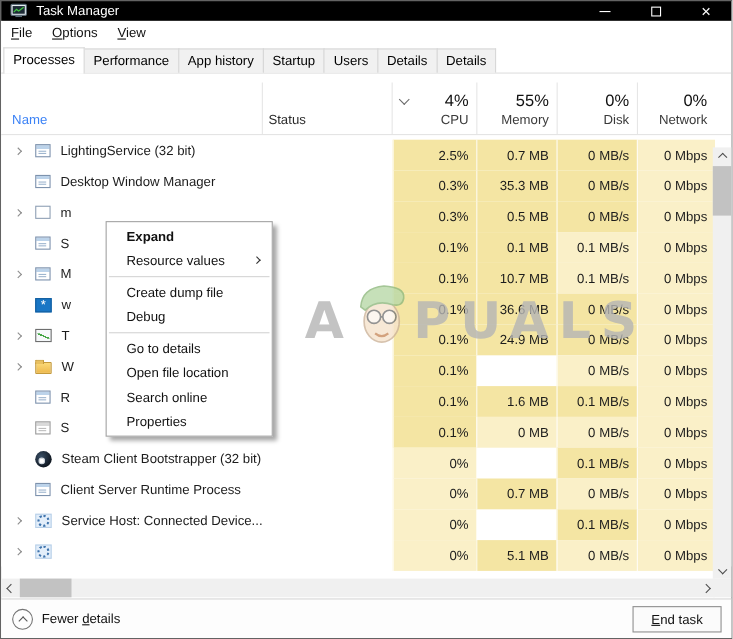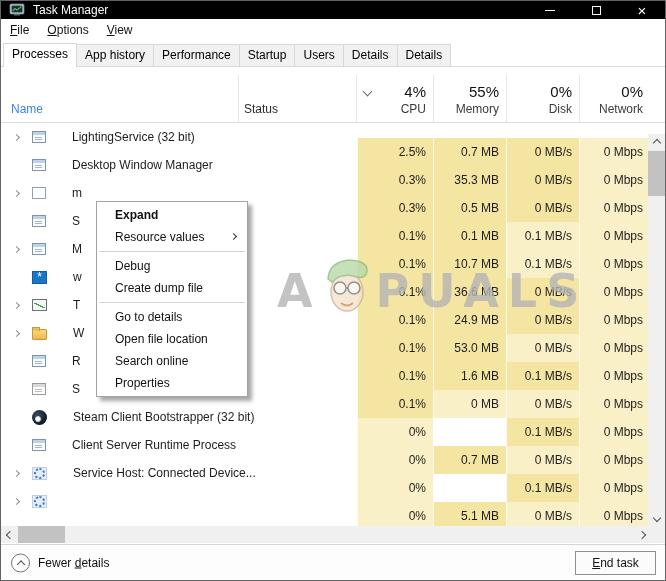--- a/index.html
+++ b/index.html
@@ -45,22 +45,22 @@
   .cv.left{border-left-width:1.5px;border-bottom-width:1.5px;transform:rotate(45deg)}
   .cv.right{border-top-width:1.5px;border-right-width:1.5px;transform:rotate(45deg)}
 
   
   .rows{position:relative;background:#fff}
   .prow{height:28px;position:relative;display:flex;align-items:center;font-size:12px;color:#1c1c1c}
   .chev{width:12px;margin-left:9px;display:flex;justify-content:center}
   .chev .cv{width:5px;height:5px;border-color:#8e8e8e;border-width:0}
   .chev .cv.right{border-top-width:1px;border-right-width:1px}
   .picon{margin-left:10px;width:16px;height:16px;display:flex;align-items:center;justify-content:center;flex:none}
-  .pname{margin-left:26px;white-space:nowrap}
-  .vcell{position:absolute;top:15px;height:28px;line-height:28px;text-align:right;padding-right:7px;border-left:1px solid rgba(255,255,255,.75)}
+  .pname{margin-left:9px;white-space:nowrap}
+  .vcell{position:absolute;top:4px;height:28px;line-height:28px;text-align:right;padding-right:7px;border-left:1px solid rgba(255,255,255,.75)}
   .c-cpu{left:356px;width:76px}.c-mem{left:432px;width:73px}.c-disk{left:505px;width:73px}.c-net{left:578px;width:71px}
   .sh-m{background:var(--heat-m)}.sh-l{background:var(--heat-l)}
 
   
   .ic-app{width:14px;height:12px;border:1px solid #7d92ad;background:linear-gradient(to bottom,#bcd3ea 0 3px,#fff 3px);position:relative}
   .ic-app::after{content:'';position:absolute;left:2px;top:5px;width:7px;height:1px;background:#9fb6cf;box-shadow:0 2px 0 #9fb6cf}
   .ic-appgray{width:14px;height:12px;border:1px solid #9a9a9a;background:linear-gradient(to bottom,#d9d9d9 0 3px,#fff 3px);position:relative}
   .ic-appgray::after{content:'';position:absolute;left:2px;top:5px;width:7px;height:1px;background:#bdbdbd;box-shadow:0 2px 0 #bdbdbd}
   .ic-outline{width:14px;height:12px;border:1px solid #8fa0b5;background:#fff}
   .ic-bluegear{width:15px;height:13px;background:#1976c5;border:1px solid #135e9e;color:#fff;font-size:12px;line-height:13px;text-align:center}
@@ -134,22 +134,22 @@
   </div>
 
   <div class="menubar">
       <span class="mitem"><u>F</u>ile</span>
       <span class="mitem"><u>O</u>ptions</span>
       <span class="mitem"><u>V</u>iew</span>
     </div>
 
   <div class="tabbar">
       <span class="tab active">Processes</span>
+      <span class="tab">Performance</span>
       <span class="tab">App history</span>
-      <span class="tab">Performance</span>
       <span class="tab">Startup</span>
       <span class="tab">Users</span>
       <span class="tab">Details</span>
       <span class="tab">Details</span>
     </div>
 
   <div class="header">
     <div class="vline" style="left:237px"></div>
     <div class="vline" style="left:355px"></div>
     <div class="vline" style="left:432px"></div>
@@ -261,21 +261,20 @@
       <span class="vcell c-net sh-l">0 Mbps</span>
     </div>
 
     <div class="prow">
       <span class="chev" style="visibility: visible;">
           <span class="cv right"></span>
         </span>
       <span class="picon ic-folder"></span>
       <span class="pname">W</span>
       <span class="vcell c-cpu sh-m">0.1%</span>
-      <span class="vcell c-mem sh-m">53.0 MB</span>
       <span class="vcell c-disk sh-l">0 MB/s</span>
       <span class="vcell c-net sh-l">0 Mbps</span>
     </div>
 
     <div class="prow">
       <span class="chev" style="visibility: hidden;">
           <span class="cv right"></span>
         </span>
       <span class="picon ic-app"></span>
       <span class="pname">R</span>
@@ -375,22 +374,22 @@
         <path d="M21 48 Q27 53 33 48" stroke="#c98c5f" stroke-width="2" fill="none"></path>
       </svg>
     </span>
     <span class="wm-letter">PUALS</span>
   </div>
 
   <div class="cmenu">
       <div class="citem bold">Expand</div>
       <div class="citem">Resource values<span class="cv right"></span></div>
       <div class="csep"></div>
+      <div class="citem">Create dump file</div>
       <div class="citem">Debug</div>
-      <div class="citem">Create dump file</div>
       <div class="csep"></div>
       <div class="citem">Go to details</div>
       <div class="citem">Open file location</div>
       <div class="citem">Search online</div>
       <div class="citem">Properties</div>
     </div>
 
   <div class="footer">
     <div class="fewer">
       <span class="circle">

